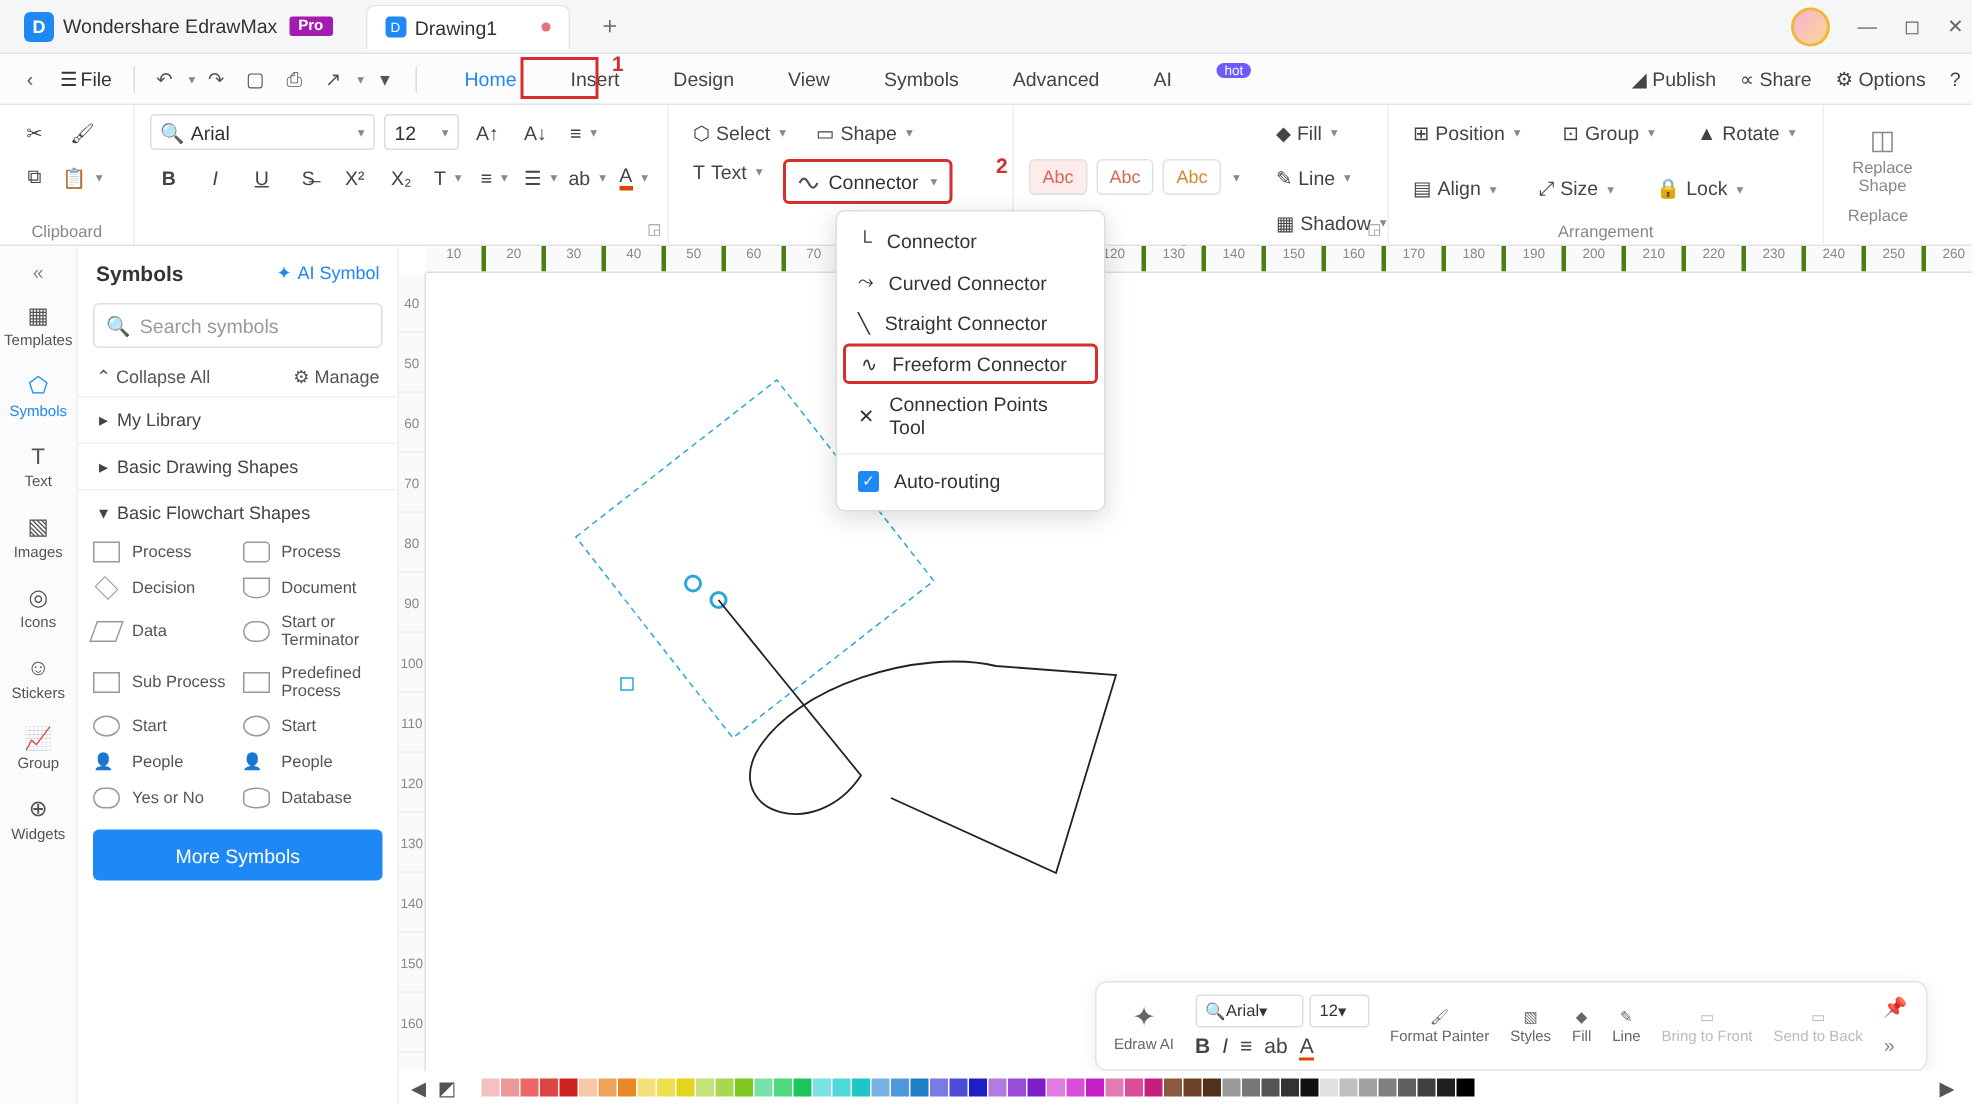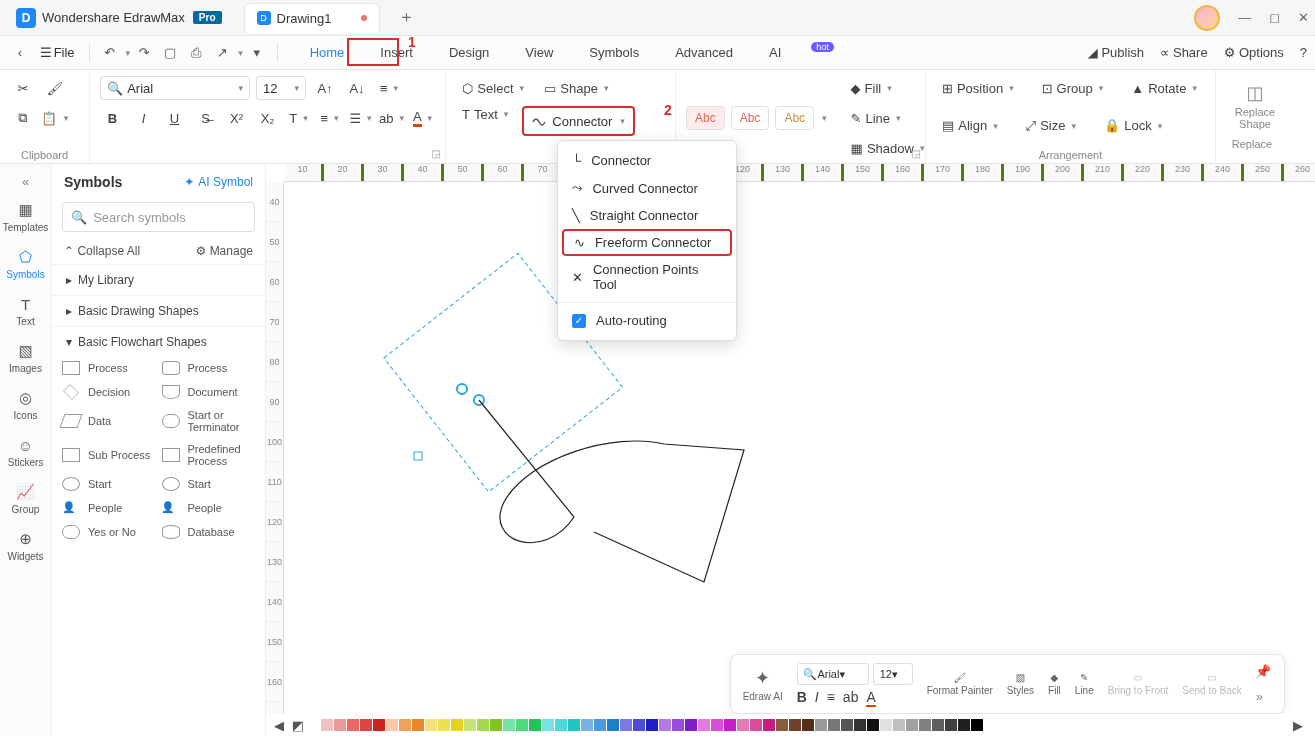--- a/index.html
+++ b/index.html
@@ -2,21 +2,21 @@
 <html><head>
 <meta charset="utf-8">
 <style>
 * { box-sizing: border-box; margin: 0; padding: 0; font-family: -apple-system, BlinkMacSystemFont, "Segoe UI", Arial, sans-serif; }
 body { width: 1315px; height: 736px; background: #fff; overflow: hidden; font-size: 13px; color: #333; }
 
 .titlebar { height: 36px; background: #f5f6f8; display: flex; align-items: center; padding: 0 6px; border-bottom: 1px solid #e4e4e4; }
 .tab-app { display: flex; align-items: center; padding: 0 10px; height: 100%; }
 .app-logo { width: 20px; height: 20px; background: #1e88f5; border-radius: 4px; display: inline-flex; align-items: center; justify-content: center; color: #fff; font-weight: bold; font-size: 12px; margin-right: 6px; }
 .app-title { font-size: 13px; color: #333; }
-.pro-badge { background: #0369a1; color: #fff; font-size: 10px; font-weight: bold; padding: 1px 6px; border-radius: 2px; margin-left: 8px; }
+.pro-badge { background: #a21caf; color: #fff; font-size: 10px; font-weight: bold; padding: 1px 6px; border-radius: 2px; margin-left: 8px; }
 .doc-tab { display: flex; align-items: center; background: #fff; padding: 0 12px; height: 30px; margin-left: 12px; border-radius: 6px 6px 0 0; border: 1px solid #e4e4e4; border-bottom: none; }
 .doc-logo { width: 14px; height: 14px; background: #1e88f5; border-radius: 3px; display: inline-flex; align-items: center; justify-content: center; color: #fff; font-size: 9px; margin-right: 6px; }
 .doc-dot { width: 6px; height: 6px; background: #e57373; border-radius: 50%; margin-left: 30px; }
 .add-tab { margin-left: 14px; font-size: 16px; color: #666; cursor: pointer; width: 24px; height: 24px; display: flex; align-items: center; justify-content: center; }
 .win-controls { margin-left: auto; display: flex; align-items: center; gap: 18px; color: #666; }
 .avatar { width: 26px; height: 26px; border-radius: 50%; background: linear-gradient(135deg,#f7b3d6,#f9d78f); border: 2px solid #f3b63d; }
 
 .menubar { height: 34px; background: #fcfcfd; display: flex; align-items: center; padding: 0 8px; border-bottom: 1px solid #e4e4e4; gap: 2px; }
 .menubar .icon-btn { width: 24px; height: 24px; display: flex; align-items: center; justify-content: center; color: #555; border-radius: 3px; }
 .menubar .sep { width: 1px; height: 18px; background: #ddd; margin: 0 6px; }
@@ -399,20 +399,21 @@
         </div>
       <div class="shape-item">
           <span class="shape-ico" style="border-radius:8px;"></span>
           <span>Yes or No</span>
         </div>
       <div class="shape-item">
           <span class="shape-ico" style="border-radius:50%/30%;"></span>
           <span>Database</span>
         </div>
     </div>
+    <div class="more-btn">More Symbols</div>
   </div>
 
   <div class="canvas-area">
     <div class="ruler-h" id="ruler-h">
         <span>10</span>
         <span>20</span>
         <span>30</span>
         <span>40</span>
         <span>50</span>
         <span>60</span>

